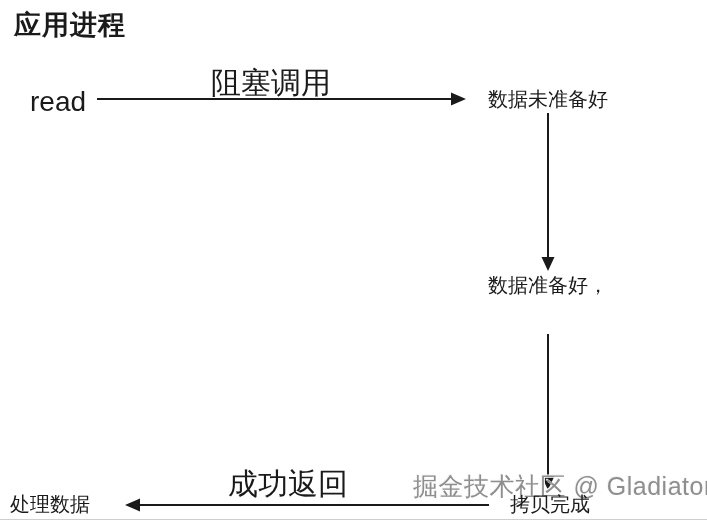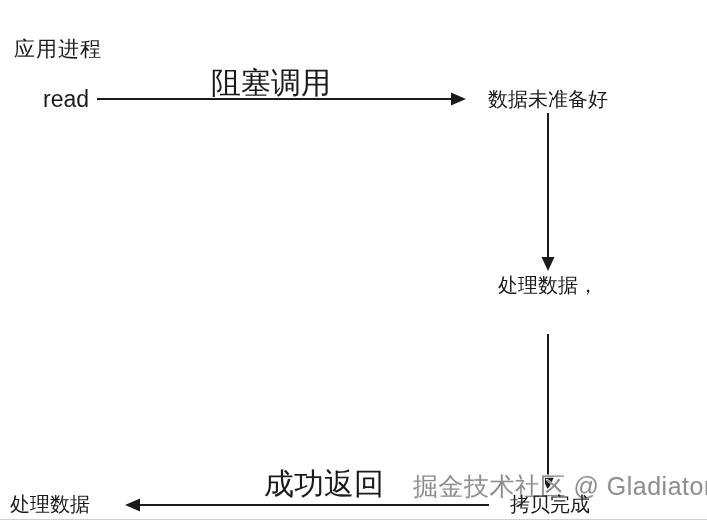--- a/index.html
+++ b/index.html
@@ -16,24 +16,23 @@
     overflow: hidden;
     color: #1a1a1a;
   }
   .txt {
     position: absolute;
     white-space: nowrap;
     color: #1a1a1a;
     z-index: 3;
   }
   .header {
-    font-size: 21px;
-    font-weight: 400;
+    font-size: 27px;
+    font-weight: 700;
     letter-spacing: 1px;
-    margin-top: 28px;
   }
   .node {
     font-size: 20px;
     font-weight: 400;
   }
   .edge-label {
     font-size: 30px;
     font-weight: 400;
   }
   .centered {
@@ -95,31 +94,31 @@
     <g>
       <line x1="489" y1="505" x2="139" y2="505" stroke="#1a1a1a" stroke-width="2"></line>
       <polygon points="140,498.5 140,511.5 125,505" fill="#1a1a1a"></polygon>
     </g>
   </svg>
 
   <div class="watermark">掘金技术社区 @ Gladiator1</div>
 
   <div class="txt header" style="left:14px; top:7px;">应用进程</div>
 
-  <div class="txt node" style="left:43px; top:86px; font-size:23px;">read</div>
+  <div class="txt node" style="left:30px; top:86px; font-size:28px;">read</div>
 
   <div class="txt node centered" style="left:548px; top:86px;">数据未准备好</div>
 
   <div class="txt node centered multiline" style="left:548px; top:270px;">
-    <div>处理数据，</div>
+    <div>数据准备好，</div>
   </div>
 
   <div class="txt node centered" style="left:550px; top:491px;">拷贝完成</div>
 
   <div class="txt node" style="left:10px; top:491px;">处理数据</div>
 
   <div class="txt edge-label centered" style="left:271px; top:63px;">阻塞调用</div>
 
-  <div class="txt edge-label centered" style="left:288px; top:464px;margin-left:36px;">成功返回</div>
+  <div class="txt edge-label centered" style="left:288px; top:464px;">成功返回</div>
 
   <div class="bottom-divider"></div>
 
 </div>
 
 </body></html>

